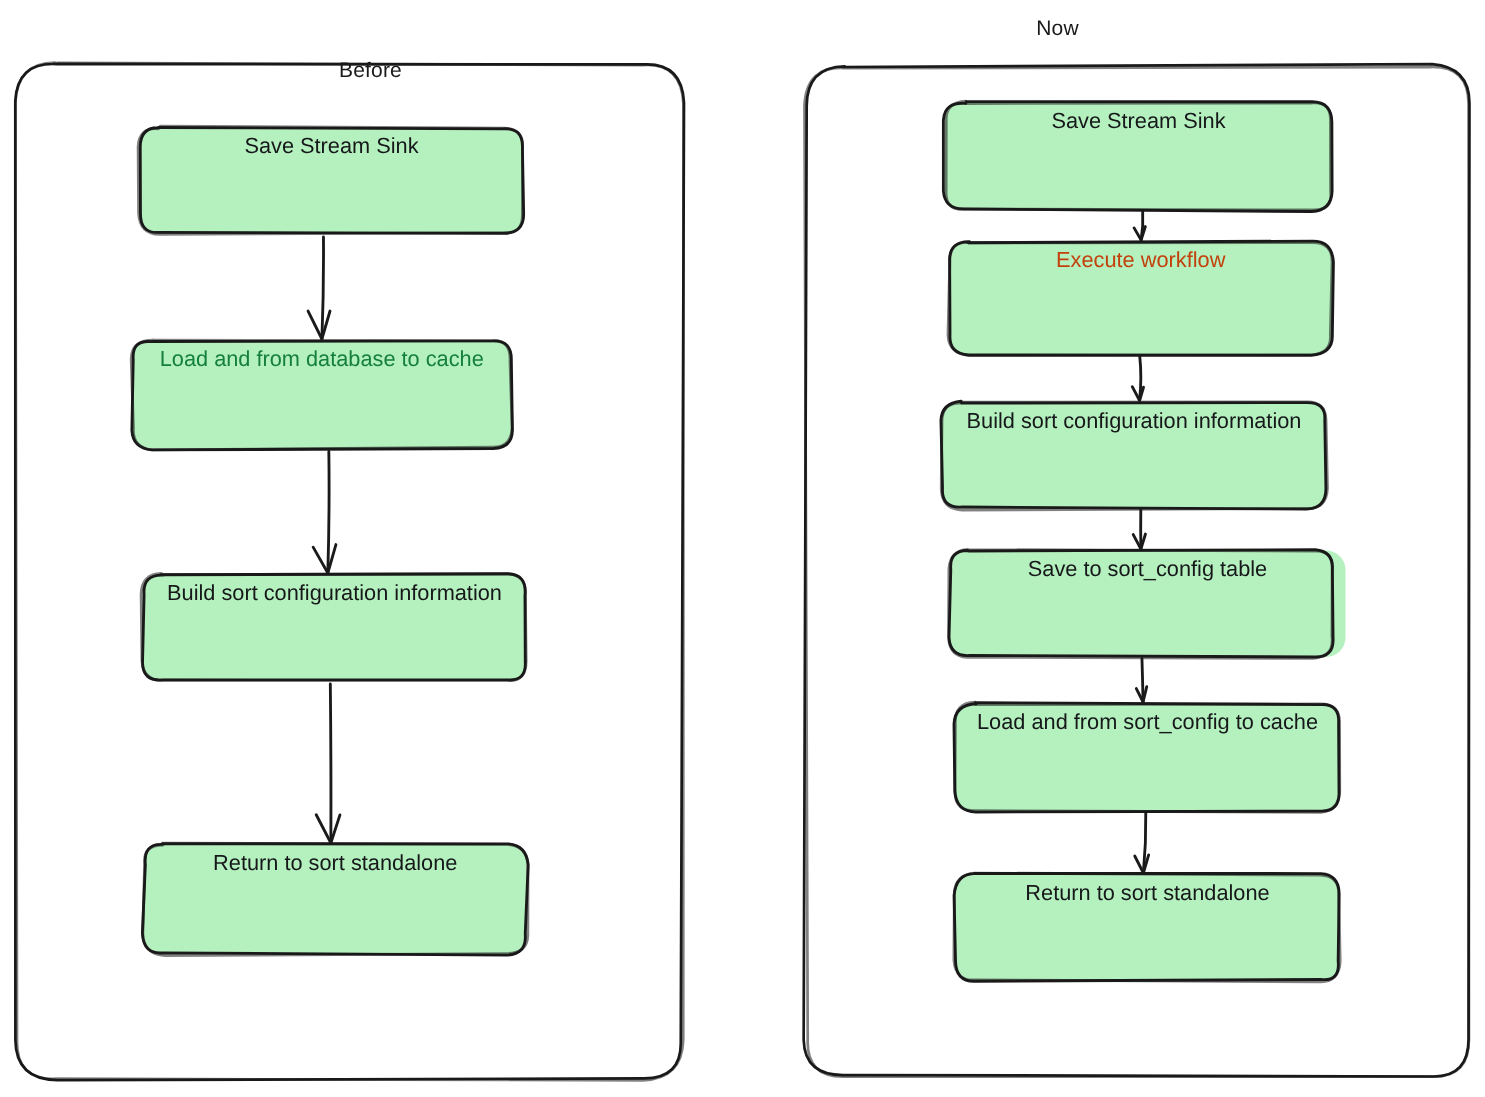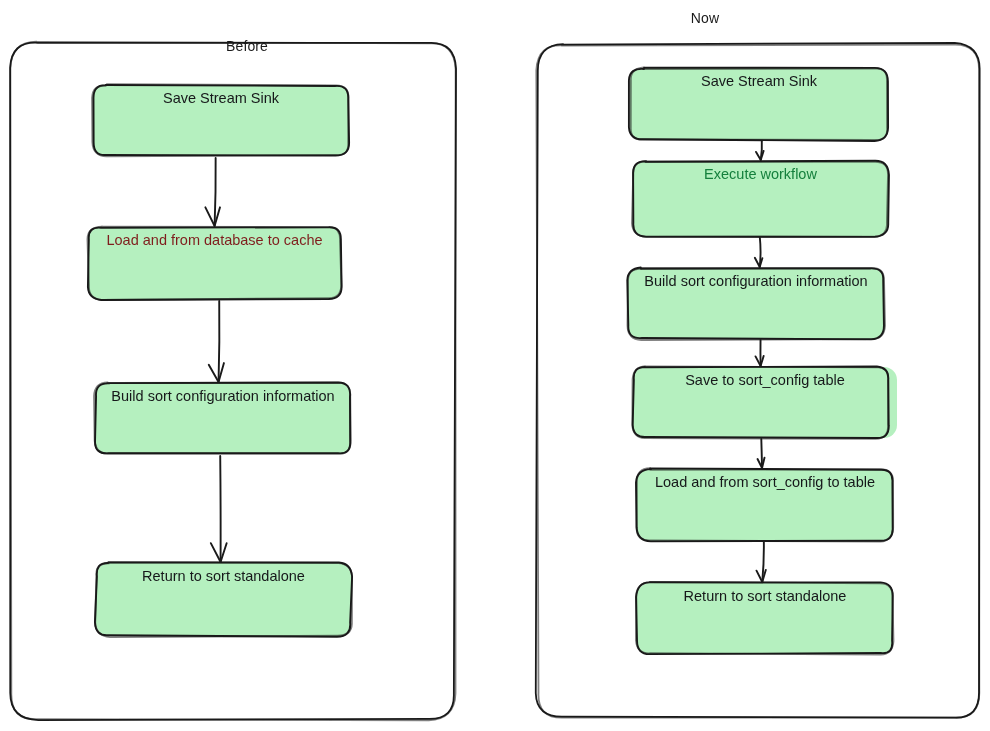--- a/index.html
+++ b/index.html
@@ -63,44 +63,44 @@
 
 <div class="panel-title" id="title-before" style="top: 11px; left: 47px; width: 400px;">Before</div>
 <div class="panel-title" id="title-now" style="top: 11px; left: 505px; width: 400px;">Now</div>
 
 <div class="group-box" id="group-before" style="left: 11px; top: 42px; width: 444px; height: 678px;"></div>
 <div class="group-box" id="group-now" style="left: 537px; top: 44px; width: 443px; height: 674px;"></div>
 
 <div class="node" id="node-b1" style="left: 93px; top: 85px; width: 256px; height: 71px; background: rgb(181, 240, 191); color: rgb(22, 24, 26);">
   <span>Save Stream Sink</span>
 </div>
-<div class="node" id="node-b2" style="left: 88px; top: 227px; width: 253px; height: 72px; background: rgb(181, 240, 191); color: #7f1d1d;">
+<div class="node" id="node-b2" style="left: 88px; top: 227px; width: 253px; height: 72px; background: rgb(181, 240, 191); color: #15803d;">
   <span>Load and from database to cache</span>
 </div>
 <div class="node" id="node-b3" style="left: 95px; top: 383px; width: 256px; height: 71px; background: rgb(181, 240, 191); color: rgb(22, 24, 26);">
   <span>Build sort configuration information</span>
 </div>
 <div class="node" id="node-b4" style="left: 96px; top: 563px; width: 255px; height: 73px; background: rgb(181, 240, 191); color: rgb(22, 24, 26);">
   <span>Return to sort standalone</span>
 </div>
 
 <div class="node" id="node-n1" style="left: 630px; top: 68px; width: 258px; height: 72px; background: rgb(181, 240, 191); color: rgb(22, 24, 26);">
   <span>Save Stream Sink</span>
 </div>
-<div class="node" id="node-n2" style="left: 633px; top: 161px; width: 255px; height: 75px; background: rgb(181, 240, 191); color: #15803d;">
+<div class="node" id="node-n2" style="left: 633px; top: 161px; width: 255px; height: 75px; background: rgb(181, 240, 191); color: #c2410c;">
   <span>Execute workflow</span>
 </div>
 <div class="node" id="node-n3" style="left: 628px; top: 268px; width: 256px; height: 71px; background: rgb(181, 240, 191); color: rgb(22, 24, 26);">
   <span>Build sort configuration information</span>
 </div>
 <div class="node" id="node-n4" style="left: 633px; top: 367px; width: 264px; height: 71px; background: rgb(181, 240, 191); color: rgb(22, 24, 26);">
   <span>Save to sort_config table</span>
 </div>
 <div class="node" id="node-n5" style="left: 637px; top: 469px; width: 256px; height: 72px; background: rgb(181, 240, 191); color: rgb(22, 24, 26);">
-  <span>Load and from sort_config to table</span>
+  <span>Load and from sort_config to cache</span>
 </div>
 <div class="node" id="node-n6" style="left: 637px; top: 583px; width: 256px; height: 71px; background: rgb(181, 240, 191); color: rgb(22, 24, 26);">
   <span>Return to sort standalone</span>
 </div>
 
 <svg id="sketch-top" width="990" height="731" viewBox="0 0 990 731">
     <path d="M 35.609843072532605 42.540941075440934 L 430.34701645506874 42.97123396511713 Q 454.81921203169935 42.498089004213966 455.9975997221179 68.4814897784877 L 453.85465633885684 693.9822041697252 Q 454.53959002515285 719.1801911831276 428.9244054264503 718.9166568519626 L 38.36025521292363 720.0821814544416 Q 10.411737918998924 719.5997071804943 10.257770181055074 693.111310124682 L 10.195259780015451 67.62514537625255 Q 11.274672902177402 41.337543726078025 37.76524433599098 42.751935840701655" fill="none" stroke="#1a1a1a" stroke-width="1.8" stroke-linecap="round" stroke-linejoin="round" opacity="1"></path>
     <path d="M 38.318994881035294 41.85084235731086 L 428.69013726766696 43.401553989807866 Q 454.3715410472227 41.613987905026406 455.63023901084915 69.37111807003204 L 455.49998235795647 693.2082991603335 Q 454.7508515897444 719.2809652090915 428.7568943208348 720.2493159779111 L 36.548139334213054 719.149670362775 Q 10.82788077030698 720.1020726447003 11.348939300444414 693.6699599033082 L 10.238109946594625 68.6740330467811 Q 11.383761239649617 41.73378174334475 36.596567512069164 41.6765717273469" fill="none" stroke="#1a1a1a" stroke-width="1.8" stroke-linecap="round" stroke-linejoin="round" opacity="0.55"></path>
     <path d="M 561.8587011100532 44.657825441173195 L 954.77466058837 42.79812860502774 Q 979.9793105665964 44.7768413313091 979.6400471931045 69.52437746572512 L 979.0357619526496 691.6646105950533 Q 979.4188725949818 717.9113468233548 955.3958648456706 717.6691216235837 L 563.7829679261348 716.6626738310617 Q 536.3733881772838 717.594911873571 535.7714647651983 693.237168104731 L 537.7919991027061 70.68473076922108 Q 537.860040236339 44.80906882365657 563.135028124617 44.17840981561616" fill="none" stroke="#1a1a1a" stroke-width="1.8" stroke-linecap="round" stroke-linejoin="round" opacity="1"></path>
     <path d="M 561.5276196003089 45.487482388963684 L 953.3552992347885 44.68649602038157 Q 979.3996087552512 43.70123673109395 979.0119975807667 70.01606652211214 L 979.3058485988555 691.0848288538795 Q 980.1028466765782 718.3863202816277 955.2798625243734 717.7217680221524 L 563.1709614999922 717.6909118896308 Q 537.3284334903715 718.3623100048221 538.4809838547283 692.7597160349878 L 536.3188304904936 70.40976715176821 Q 537.5370632178323 43.26822128303732 563.9645138692412 45.455103041117596" fill="none" stroke="#1a1a1a" stroke-width="1.8" stroke-linecap="round" stroke-linejoin="round" opacity="0.55"></path>

